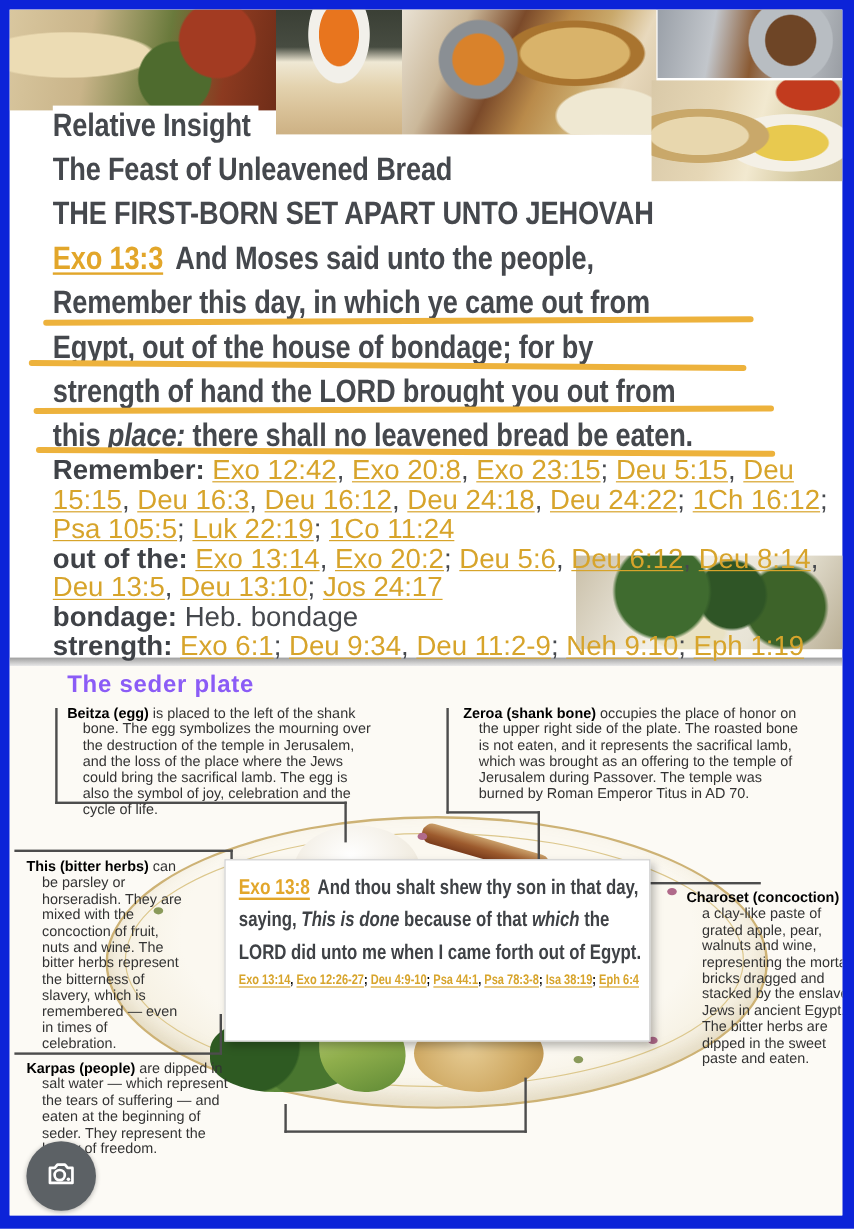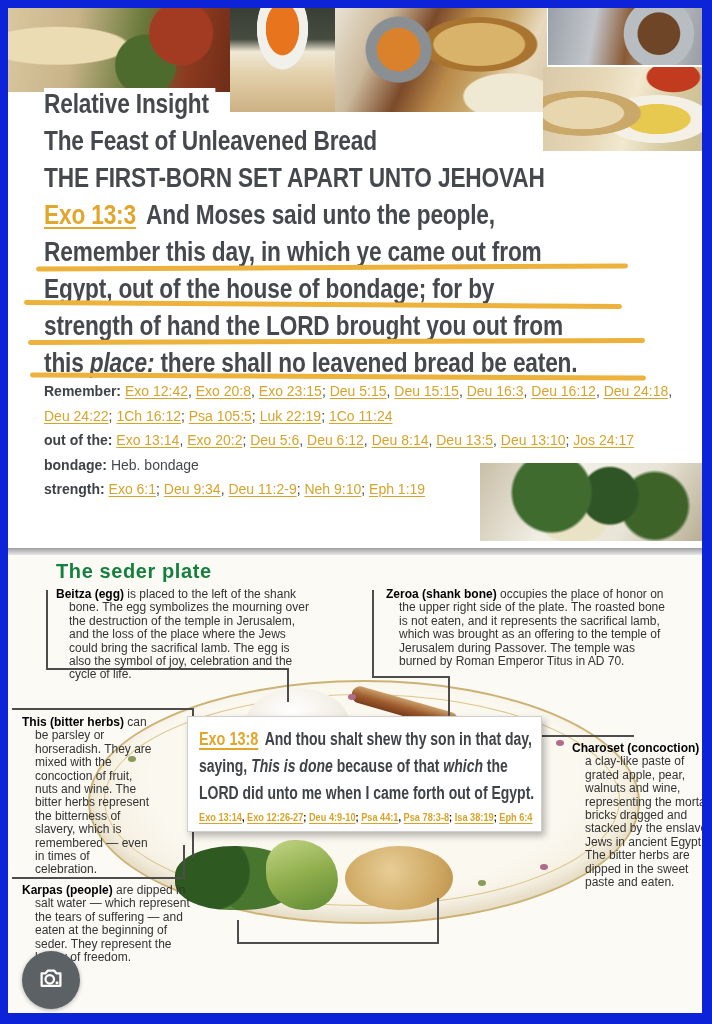--- a/index.html
+++ b/index.html
@@ -43,28 +43,28 @@
   .sg-ref{color:#e2a62a;font-weight:700;text-decoration:underline;
     text-decoration-thickness:2px;text-underline-offset:3px;margin-right:12px;}
   .sg-i{font-style:italic;}
   .sg-b{font-weight:700;color:#000;}
   .sg-label{font-weight:700;color:#3f4247;}
   .sg-link{color:#d7a42b;text-decoration:underline;text-decoration-thickness:1px;
     text-underline-offset:2px;}
   .marker{position:absolute;height:5px;background:#edb23c;border-radius:3px;z-index:4;}
   
   #refs{position:absolute;left:36px;top:371px;width:648px;z-index:3;
-    font-size:14px;line-height:24.5px;color:#45484d;}
+    font-size:23px;line-height:24.5px;color:#45484d;}
   #refs p{margin:0;}
   
   .separator{position:absolute;left:0;top:540px;width:694px;height:7px;z-index:2;
     background:linear-gradient(180deg,#9e9e9e,#e8e8e8);}
   #seder{position:absolute;left:0;top:547px;width:694px;height:458px;background:#fcfaf5;z-index:1;}
   .seder-title{position:absolute;left:48px;top:552px;z-index:5;font-size:20px;font-weight:800;
-    color:#15803d;letter-spacing:0.6px;}
+    color:#8b5cf6;letter-spacing:0.6px;}
   .sed{position:absolute;margin:0;z-index:5;font-size:12px;line-height:13.4px;color:#333;
     text-indent:-13px;padding-left:13px;}
   .conn{position:absolute;background:#4d4d4d;z-index:4;}
   
   .plate{position:absolute;left:80px;top:672px;width:548px;height:240px;border-radius:50%;
     z-index:2;background:radial-gradient(ellipse at 50% 40%, #fbf8f0 0 55%, #f4eedd 75%, #e9dfc6 100%);
     border:2px solid #cdb275;box-shadow:inset 0 -8px 14px rgba(180,160,110,0.25);}
   .plate-rim{position:absolute;left:96px;top:686px;width:514px;height:210px;border-radius:50%;
     z-index:2;border:1px solid #dcc78c;}
   .egg{position:absolute;left:237px;top:680px;width:105px;height:74px;border-radius:50%;z-index:3;
@@ -78,21 +78,21 @@
     radial-gradient(circle at 62% 50%, #49762f 0 42%, transparent 44%),
     radial-gradient(circle at 48% 75%, #5d8a3a 0 34%, transparent 36%),#3f6b2c;}
   .romaine{position:absolute;left:258px;top:832px;width:72px;height:70px;z-index:3;
     border-radius:40% 60% 45% 55%;
     background:linear-gradient(160deg,#c4d687 0%,#8fae4c 50%,#5f8a35 100%);}
   .charoset-mound{position:absolute;left:337px;top:838px;width:108px;height:64px;z-index:3;
     border-radius:50%;
     background:radial-gradient(circle at 42% 38%, #e7cd96, #cfa963 62%, #b98f4a 100%);}
   .fleck{position:absolute;width:8px;height:6px;border-radius:50%;z-index:3;}
   
-  .vbox{position:absolute;left:179px;top:708px;width:355px;height:116px;z-index:6;
+  .vbox{position:absolute;left:179px;top:708px;width:355px;height:152px;z-index:6;
     background:#ffffff;border:1px solid #cfcfcf;box-shadow:3px 4px 7px rgba(0,0,0,0.28);
     padding:9px 0 0 11px;box-sizing:border-box;}
   .vbox-inner{transform:scaleX(0.8);transform-origin:left top;width:425px;}
   .vb-line{margin:0;font-size:17.5px;font-weight:700;color:#3f4246;line-height:27px;
     white-space:nowrap;}
   .vb-line .sg-ref{font-size:18px;margin-right:8px;}
   .vb-links{margin:4px 0 0 0;font-size:11.5px;font-weight:700;white-space:nowrap;}
   
   .lens-btn{position:absolute;left:14px;top:943px;width:58px;height:58px;border-radius:50%;
     z-index:9;background:#5c6165;display:flex;align-items:center;justify-content:center;

